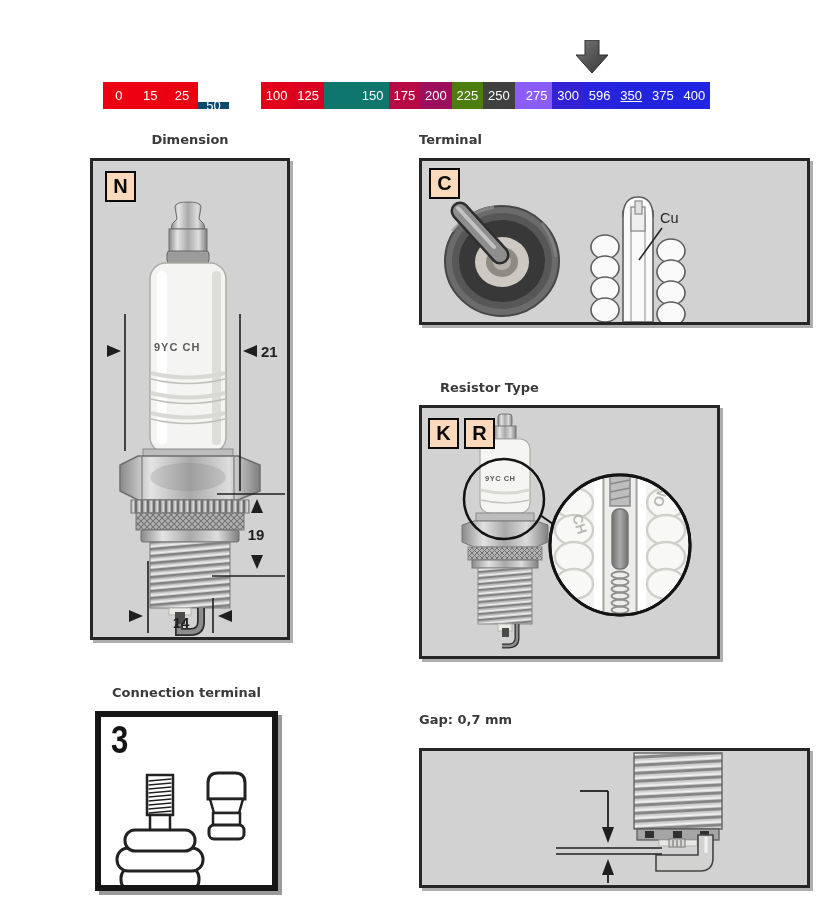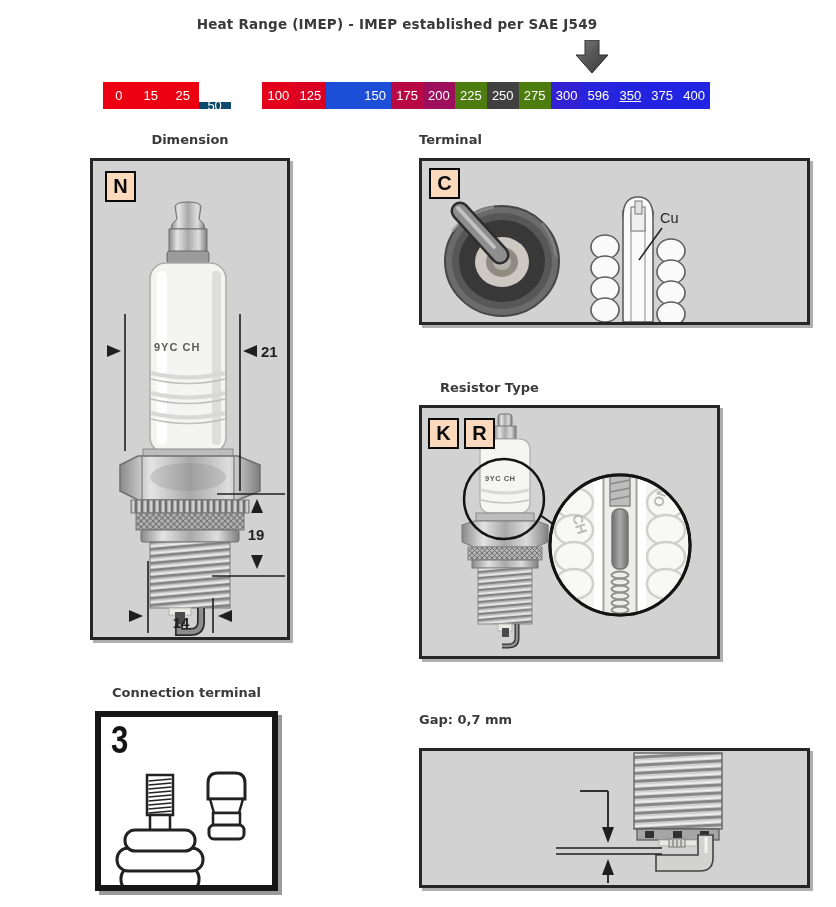--- a/index.html
+++ b/index.html
@@ -34,47 +34,46 @@
   .code-numeral{position:absolute;left:10px;top:2px;font:bold 38px "Liberation Sans",sans-serif;
     color:#141414;transform:scaleX(0.82);transform-origin:left top;z-index:5;}
 
   svg text{font-family:"Liberation Sans",sans-serif;}
 </style>
 </head>
 <body>
 
 <div id="page">
 
-  <div class="page-title">Heat Range (IMEP) - IMEP established per SAE J549</div>
 
   <svg id="pointerArrow" class="pointer-arrow" viewBox="0 0 32 33" style="left: 575.972px;">
     <defs>
       <linearGradient id="gArrow" x1="0" y1="0" x2="1" y2="1">
         <stop offset="0" stop-color="#7B7B7B"></stop>
         <stop offset="0.5" stop-color="#555555"></stop>
         <stop offset="1" stop-color="#383838"></stop>
       </linearGradient>
     </defs>
     <polygon points="9,0 23,0 23,15 32,15 16,33 0,15 9,15" fill="url(#gArrow)" stroke="#2E2E2E" stroke-width="1"></polygon>
   </svg>
 
   <div class="heat-bar" id="heatBar">
       <div class="heat-seg" style="background: rgb(236, 0, 17);">0</div>
       <div class="heat-seg" style="background: rgb(236, 0, 17);">15</div>
       <div class="heat-seg" style="background: rgb(235, 0, 18);">25</div>
       <div class="heat-seg" style="background: #0c4a6e; margin-top: 20px;">50</div>
       <div class="heat-seg" style="background: #8b5cf6; margin-top: 36px;">75</div>
       <div class="heat-seg" style="background: rgb(226, 0, 27);">100</div>
       <div class="heat-seg" style="background: rgb(219, 0, 34);">125</div>
-      <div class="heat-seg" style="background: #1d4ed8; padding-left: 33px;">150</div>
+      <div class="heat-seg" style="background: #0f766e; padding-left: 33px;">150</div>
       <div class="heat-seg" style="background: rgb(185, 9, 69);">175</div>
       <div class="heat-seg" style="background: rgb(157, 14, 92);">200</div>
       <div class="heat-seg" style="background: #4d7c0f;">225</div>
       <div class="heat-seg" style="background: #404040;">250</div>
-      <div class="heat-seg" style="background: #4d7c0f;">275</div>
+      <div class="heat-seg" style="background: #8b5cf6; padding-left: 6px;">275</div>
       <div class="heat-seg" style="background: rgb(50, 34, 212);">300</div>
       <div class="heat-seg" style="background: rgb(40, 35, 220);">596</div>
       <div class="heat-seg" style="background: rgb(36, 36, 223); text-decoration: underline;">350</div>
       <div class="heat-seg" style="background: rgb(34, 36, 225);">375</div>
       <div class="heat-seg" style="background: rgb(33, 36, 226);">400</div>
     </div>
 
   <div class="sec-heading centered" style="left:90px;top:132px;width:200px;">Dimension</div>
 
   <div class="panel" id="dimension-box" style="left:90px;top:158px;width:194px;height:476px;">

